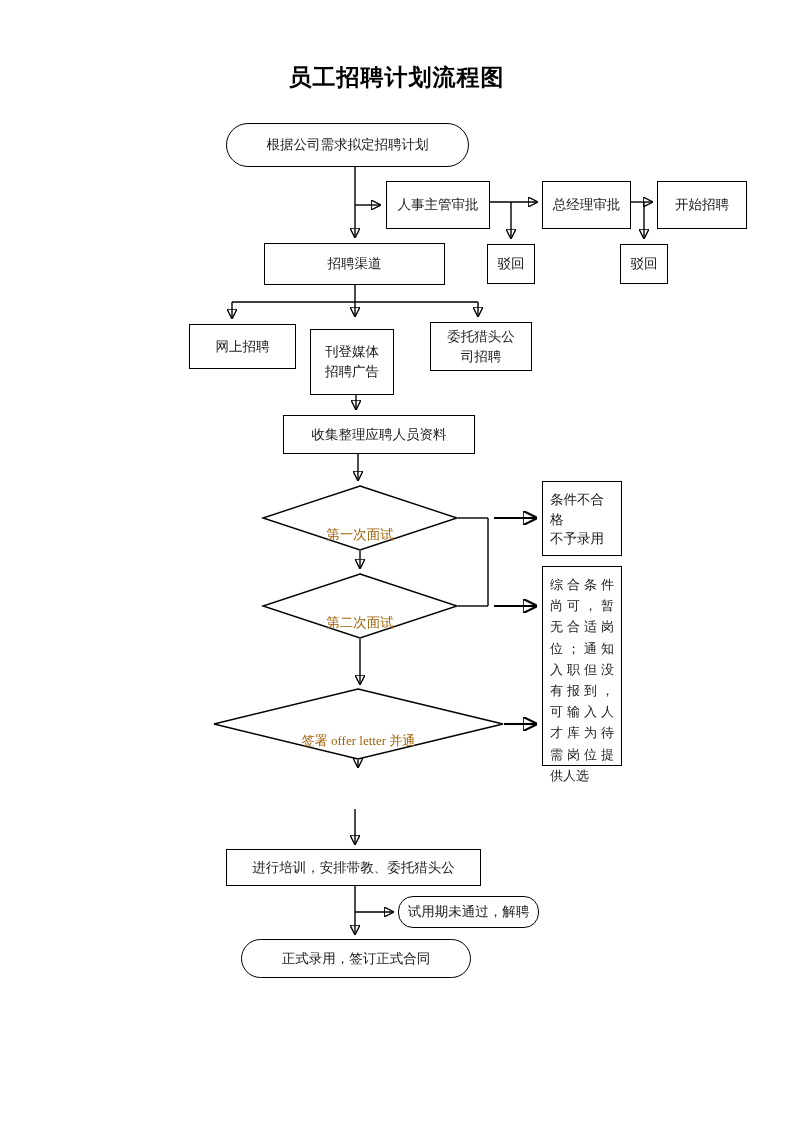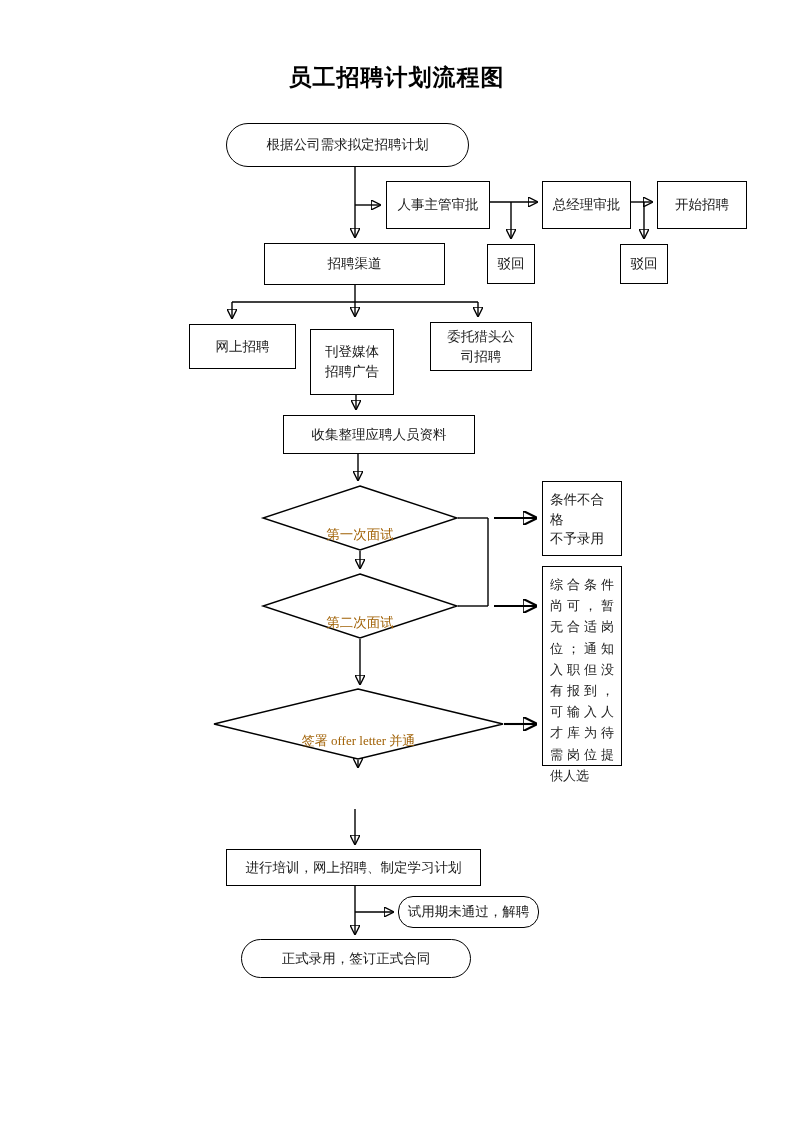--- a/index.html
+++ b/index.html
@@ -260,21 +260,21 @@
 
   <div class="diamond-wrap" style="left:213px; top:688px; width:291px; height:72px;">
     <svg width="291" height="72" viewBox="0 0 291 72" xmlns="http://www.w3.org/2000/svg">
       <polygon points="145,1 290,36 145,71 1,36" fill="#ffffff" stroke="#000" stroke-width="1.4"></polygon>
     </svg>
     <div class="diamond-label" style="font-size:13px;">签署 offer letter 并通</div>
   </div>
 
 
   <div class="node" style="left:226px; top:849px; width:255px; height:37px;">
-    <span class="txt">进行培训，网上招聘、制定学习计划</span>
+    <span class="txt">进行培训，安排带教、委托猎头公</span>
   </div>
 
   <div class="node" style="left:398px; top:896px; width:141px; height:32px;border-radius:15px;">
     <span class="txt">试用期未通过，解聘</span>
   </div>
 
   <div class="node rounded" style="left:241px; top:939px; width:230px; height:39px;">
     <span class="txt">正式录用，签订正式合同</span>
   </div>
 

